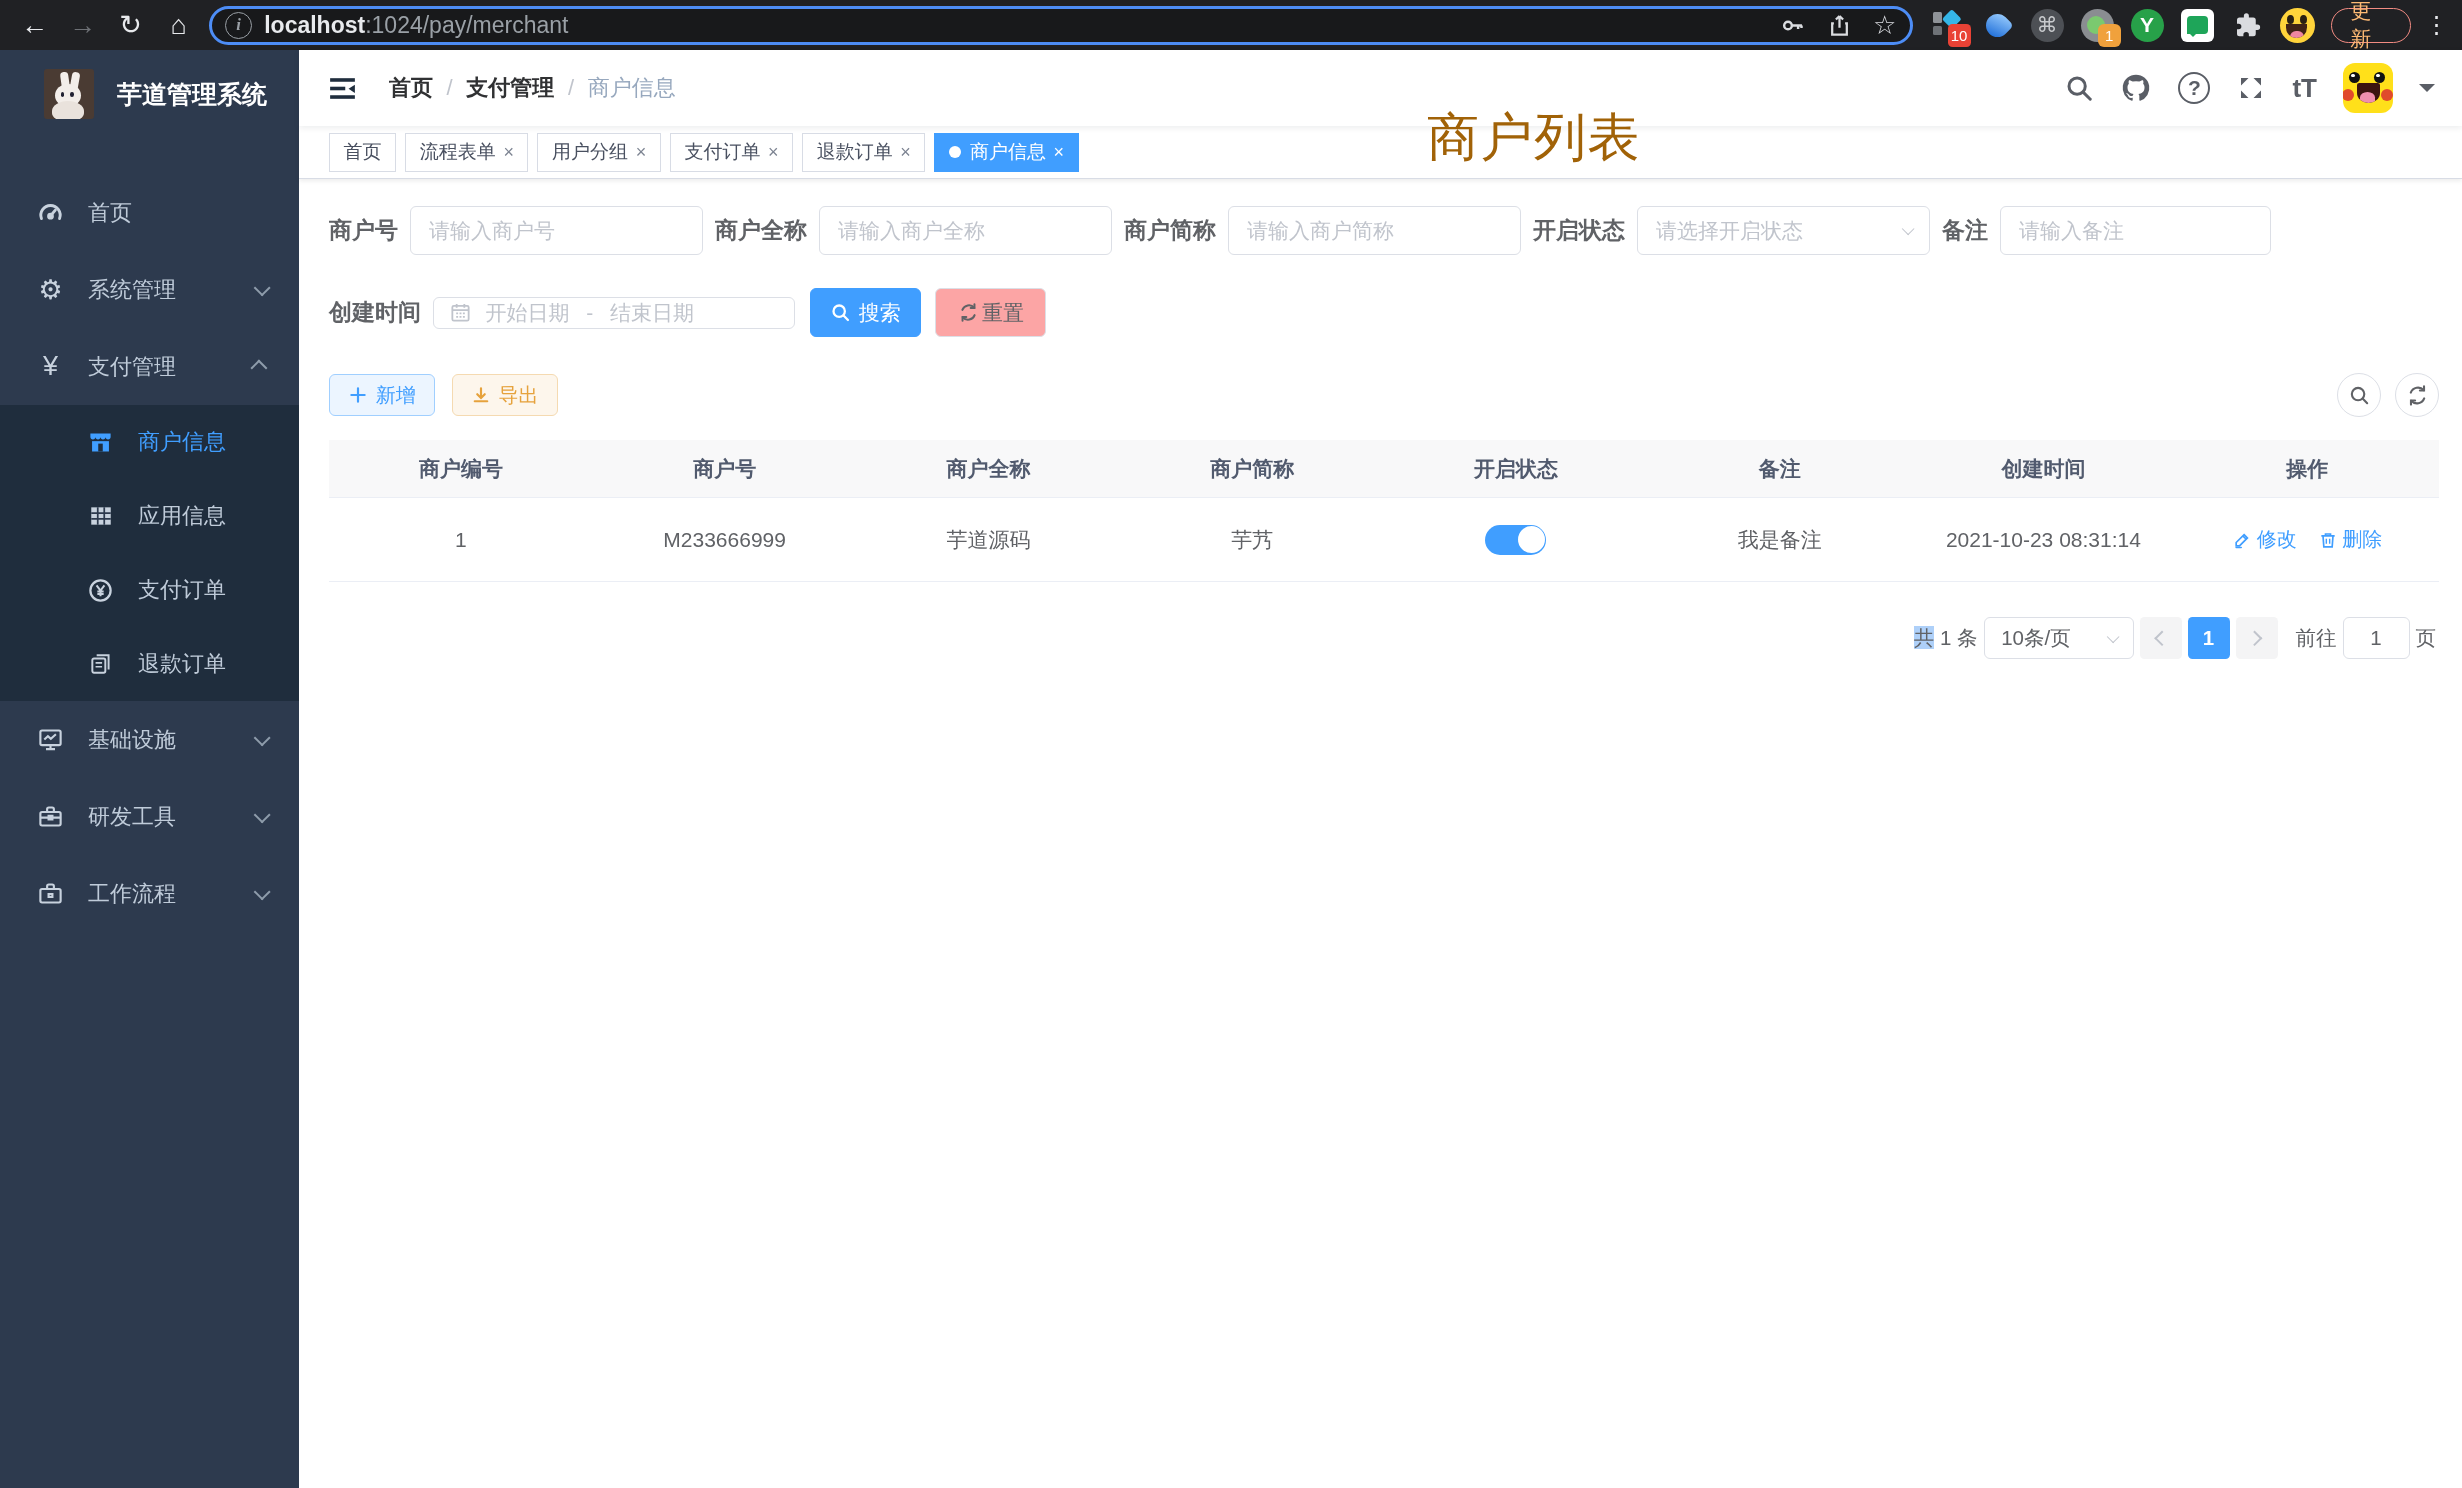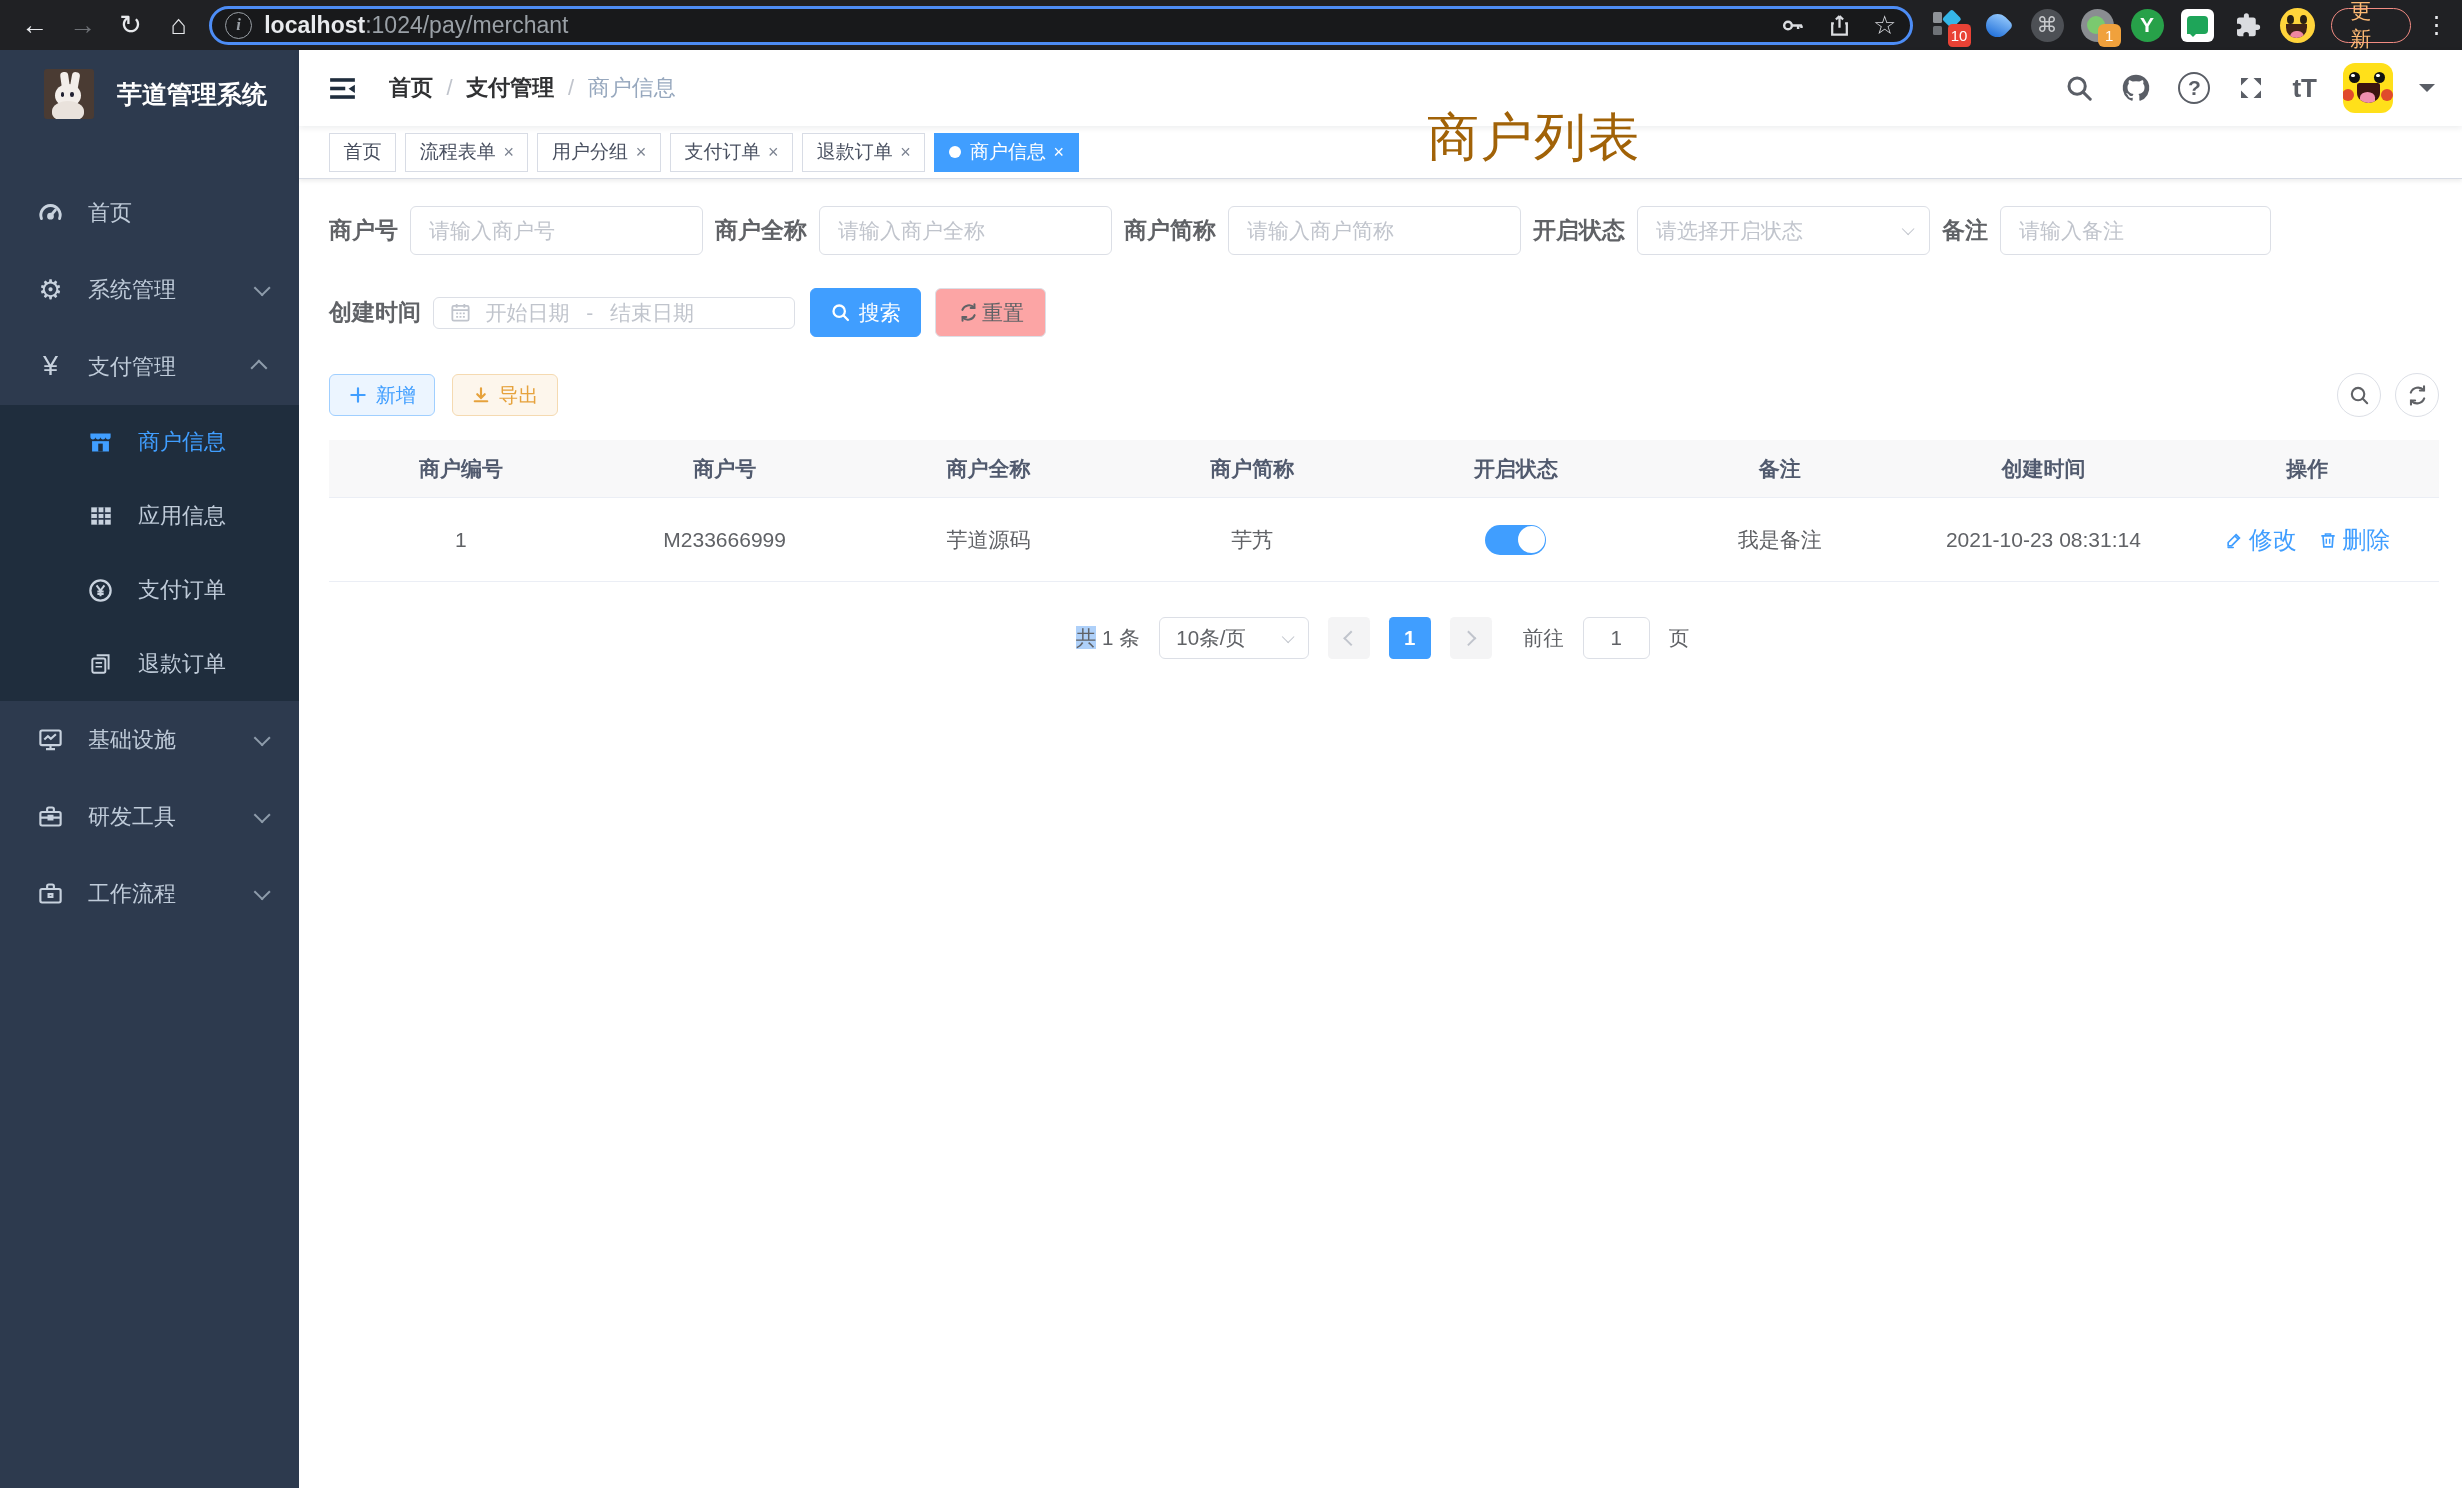--- a/index.html
+++ b/index.html
@@ -143,25 +143,25 @@
 
   
   .table { margin-top:23px; width:100%; border-bottom:1.5px solid #ebeef5; }
   .t-head { display:flex; background:#f8f8f9; border-bottom:1.5px solid #ebeef5; height:58px; }
   .t-col { width:12.5%; display:flex; align-items:center; justify-content:center; }
   .t-head .t-col { font-size:21px; font-weight:700; color:#515a6e; }
   .t-row { display:flex; height:83px; background:#fff; }
   .t-row .t-col { font-size:21px; color:#606266; }
   .toggle { width:61px; height:30px; border-radius:16.7px; background:#409eff; position:relative; cursor:pointer; }
   .toggle .knob { position:absolute; right:1.5px; top:1.5px; width:27px; height:27px; border-radius:50%; background:#fff; }
-  .action-link { color:#409eff; font-size:24px; display:inline-flex; align-items:center; gap:4.5px; cursor:pointer; }
+  .action-link { color:#409eff; font-size:20px; display:inline-flex; align-items:center; gap:4.5px; cursor:pointer; }
   .action-link + .action-link { margin-left:21px; }
 
   
-  .pagination { margin-top:35px; display:flex; align-items:center; justify-content:center; gap:19px;
+  .pagination { margin-top:35px; display:flex; align-items:center; justify-content:flex-end; gap:6px;
     font-size:20.5px; color:#606266; padding-right:3px; }
   .hl { background:#aed0f9; }
   .page-size { width:150px; height:42px; border:1.5px solid #dcdfe6; border-radius:6px; display:flex;
     align-items:center; justify-content:space-between; padding:0 16.7px; color:#606266; }
   .pg-btn { width:42px; height:42px; border-radius:4.5px; background:#f4f4f5; display:flex; align-items:center; justify-content:center; }
   .pg-arrow { width:10.6px; height:10.6px; border-right:2.3px solid #c0c4cc; border-bottom:2.3px solid #c0c4cc; }
   .pg-arrow.prev { transform:rotate(135deg); margin-left:4.5px; }
   .pg-arrow.next { transform:rotate(-45deg); margin-right:4.5px; }
   .pg-num { width:42px; height:42px; border-radius:4.5px; background:#409eff; color:#fff; font-weight:600;
     display:flex; align-items:center; justify-content:center; }

